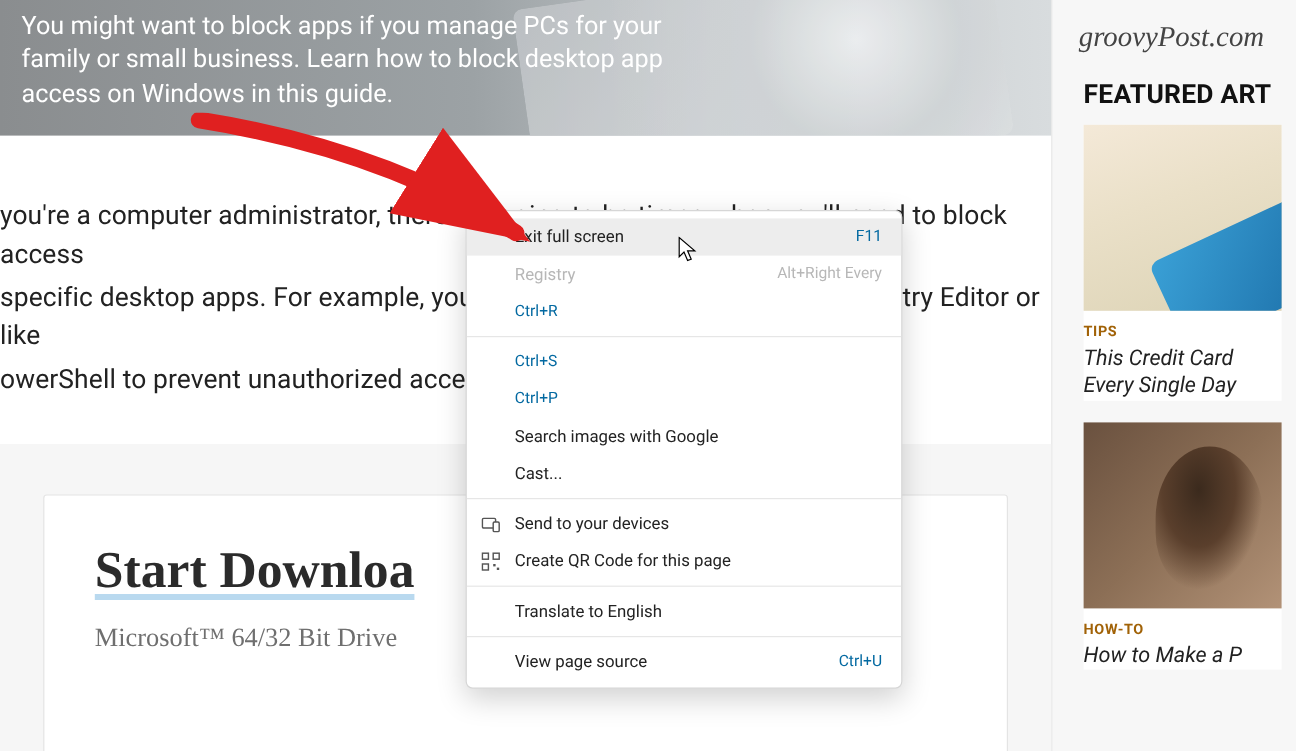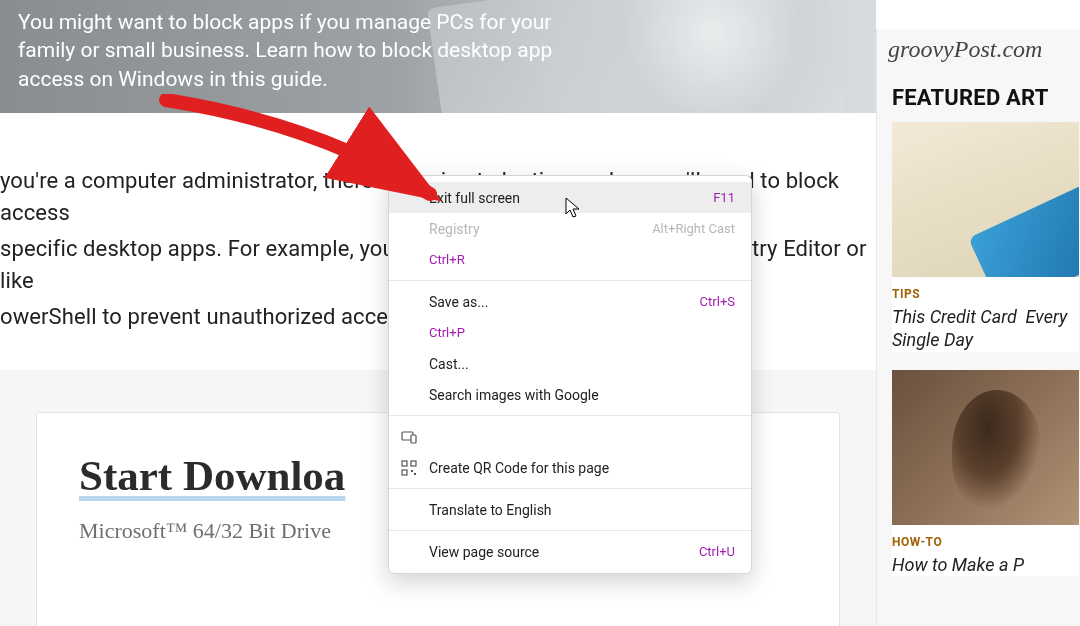--- a/index.html
+++ b/index.html
@@ -16,23 +16,22 @@
       width: 1080px;
       height: 626px;
     }
     .main-col {
       flex: 0 0 876px;
       position: relative;
     }
     .side-col {
       flex: 0 0 204px;
       background: #f7f7f7;
-      padding: 1px;
+      padding: 12px;
       border-left: 1px solid #e8e8e8;
-      margin-top: 29px;
     }
     .hero-banner {
       position: relative;
       width: 876px;
       height: 113px;
       background: linear-gradient(90deg, #8a8d8f 0%, #9ca2a5 45%, #c4c9cc 70%, #d8dcde 100%);
       overflow: hidden;
     }
     .hero-banner::after {
       content: "";
@@ -183,21 +182,21 @@
     }
     .cm-item {
       display: flex;
       align-items: center;
       height: 31px;
       padding: 0 16px 0 40px;
       position: relative;
     }
     .cm-item.hover { background: #ededed; }
     .cm-label { flex: 1; }
-    .cm-shortcut { color: #a21caf; font-size: 13px; }
+    .cm-shortcut { color: #0369a1; font-size: 13px; }
     .cm-item.disabled .cm-label,
     .cm-item.disabled .cm-shortcut { color: #b7b7b7; }
     .cm-sep {
       height: 1px;
       background: #e6e6e6;
       margin: 5px 0;
     }
     .cm-icon {
       position: absolute;
       left: 12px;
@@ -278,49 +277,49 @@
   <path d="M8,6 Q160,30 272,100" stroke="#e02020" stroke-width="14" fill="none" marker-end="url(#ah)" stroke-linecap="round"></path>
 </svg>
 
 <div class="context-menu">
   <div class="cm-item hover">
     <span class="cm-label">Exit full screen</span>
     <span class="cm-shortcut">F11</span>
   </div>
   <div class="cm-item disabled">
     <span class="cm-label">Registry</span>
-    <span class="cm-shortcut">Alt+Right Cast</span>
+    <span class="cm-shortcut">Alt+Right Every</span>
   </div>
   <div class="cm-item">
     <span class="cm-shortcut">Ctrl+R</span>
   </div>
 
   <div class="cm-sep"></div>
 
   <div class="cm-item">
-    <span class="cm-label">Save as...</span>
     <span class="cm-shortcut">Ctrl+S</span>
   </div>
   <div class="cm-item">
     <span class="cm-shortcut">Ctrl+P</span>
   </div>
   <div class="cm-item">
+    <span class="cm-label">Search images with Google</span>
+  </div>
+  <div class="cm-item">
     <span class="cm-label">Cast...</span>
-  </div>
-  <div class="cm-item">
-    <span class="cm-label">Search images with Google</span>
   </div>
 
   <div class="cm-sep"></div>
 
   <div class="cm-item">
     <svg class="cm-icon" viewBox="0 0 16 16">
       <rect x="1" y="3" width="11" height="8" rx="1" fill="none" stroke="currentColor" stroke-width="1.2"></rect>
       <rect x="10" y="6" width="5" height="8" rx="1" fill="#fff" stroke="currentColor" stroke-width="1.2"></rect>
     </svg>
+    <span class="cm-label">Send to your devices</span>
   </div>
   <div class="cm-item">
     <svg class="cm-icon" viewBox="0 0 16 16">
       <rect x="1" y="1" width="5" height="5" fill="none" stroke="currentColor" stroke-width="1.2"></rect>
       <rect x="10" y="1" width="5" height="5" fill="none" stroke="currentColor" stroke-width="1.2"></rect>
       <rect x="1" y="10" width="5" height="5" fill="none" stroke="currentColor" stroke-width="1.2"></rect>
       <rect x="10" y="10" width="2" height="2" fill="currentColor"></rect>
       <rect x="13" y="13" width="2" height="2" fill="currentColor"></rect>
     </svg>
     <span class="cm-label">Create QR Code for this page</span>

